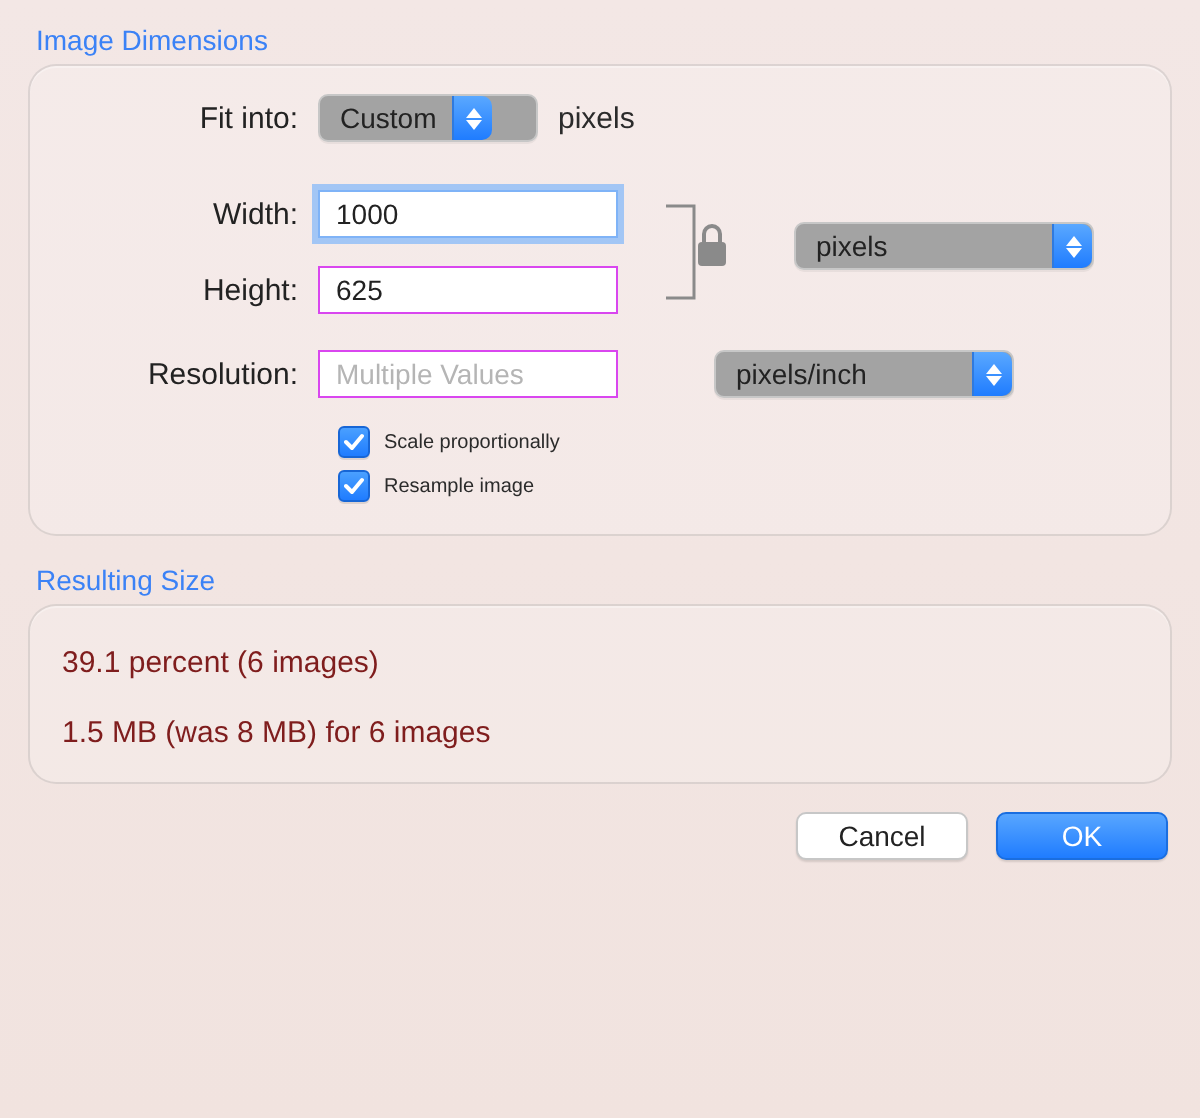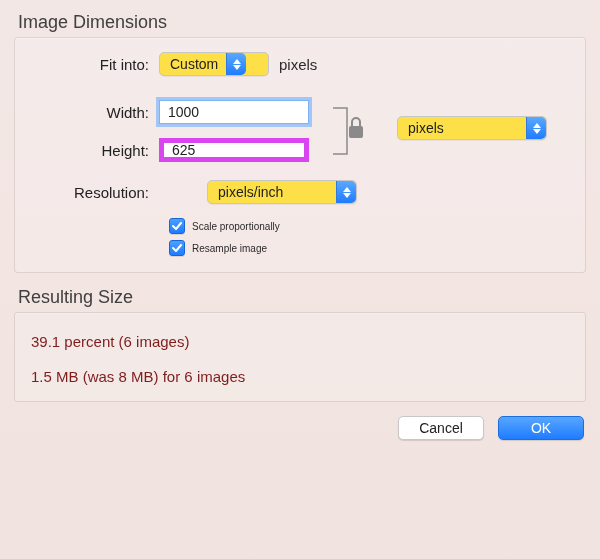--- a/index.html
+++ b/index.html
@@ -9,28 +9,28 @@
     font-family: -apple-system, "Helvetica Neue", Helvetica, Arial, sans-serif;
     font-size: 15px;
     color: #2b2b2b;
     background: linear-gradient(to bottom, #f3e7e5 0%, #f1e3df 100%);
     overflow: hidden;
   }
   .panel {
     padding: 6px 14px 14px 14px;
   }
   .group-label {
-    font-size: 18px;
-    color: #404040;
+    font-size: 14px;
+    color: #3b82f6;
     margin: 6px 0 4px 4px;
   }
   .group {
     background: rgba(255,255,255,0.18);
     border: 1px solid rgba(0,0,0,0.10);
-    border-radius: 4px;
+    border-radius: 14px;
     padding: 12px 14px 10px 14px;
     box-shadow: inset 0 1px 0 rgba(255,255,255,0.3);
   }
   .row {
     display: flex;
     align-items: center;
     margin-bottom: 12px;
     min-height: 28px;
   }
   .lbl {
@@ -43,21 +43,21 @@
   .after-label {
     margin-left: 10px;
     font-size: 15px;
   }
   
   .popup {
     position: relative;
     display: inline-flex;
     align-items: center;
     height: 24px;
-    background: #fde047;
+    background: #a3a3a3;
     border: 1px solid #c7c7c7;
     border-radius: 5px;
     box-shadow: 0 1px 0 rgba(0,0,0,0.05);
     cursor: default;
     user-select: none;
   }
   .popup .popup-text {
     padding: 0 8px 0 10px;
     font-size: 14px;
     color: #222;
@@ -70,21 +70,21 @@
     border-bottom-right-radius: 5px;
     display: flex; flex-direction: column;
     align-items: center; justify-content: center;
     gap: 1px;
   }
   .popup .popup-arrows svg { display: block; }
   
   .tinput {
     height: 24px;
     background: #fff;
-    border: 5px solid #d946ef;
+    border: 1px solid #d946ef;
     border-radius: 0;
     padding: 0 8px;
     font-size: 14px;
     color: #222;
   }
   .tinput.focused {
     outline: none;
     border: 1px solid #7fb3f7;
     box-shadow: 0 0 0 3px rgba(95,167,255,0.55);
   }
@@ -221,20 +221,21 @@
             <svg width="8" height="5" viewBox="0 0 8 5">
                 <path d="M0 0 L4 5 L8 0 Z" fill="#fff"></path>
               </svg>
           </span>
         </div>
       </div>
     </div>
 
     <div class="row" style="margin-top:4px;">
       <div class="lbl">Resolution:</div>
+      <input class="tinput" style="width: 150px;" placeholder="Multiple Values">
       <div class="popup res-popup" style="width:150px;">
         <span class="popup-text" style="flex:1">pixels/inch</span>
         <span class="popup-arrows">
           <svg width="8" height="5" viewBox="0 0 8 5">
               <path d="M0 5 L4 0 L8 5 Z" fill="#fff"></path>
             </svg>
           <svg width="8" height="5" viewBox="0 0 8 5">
               <path d="M0 0 L4 5 L8 0 Z" fill="#fff"></path>
             </svg>
         </span>

